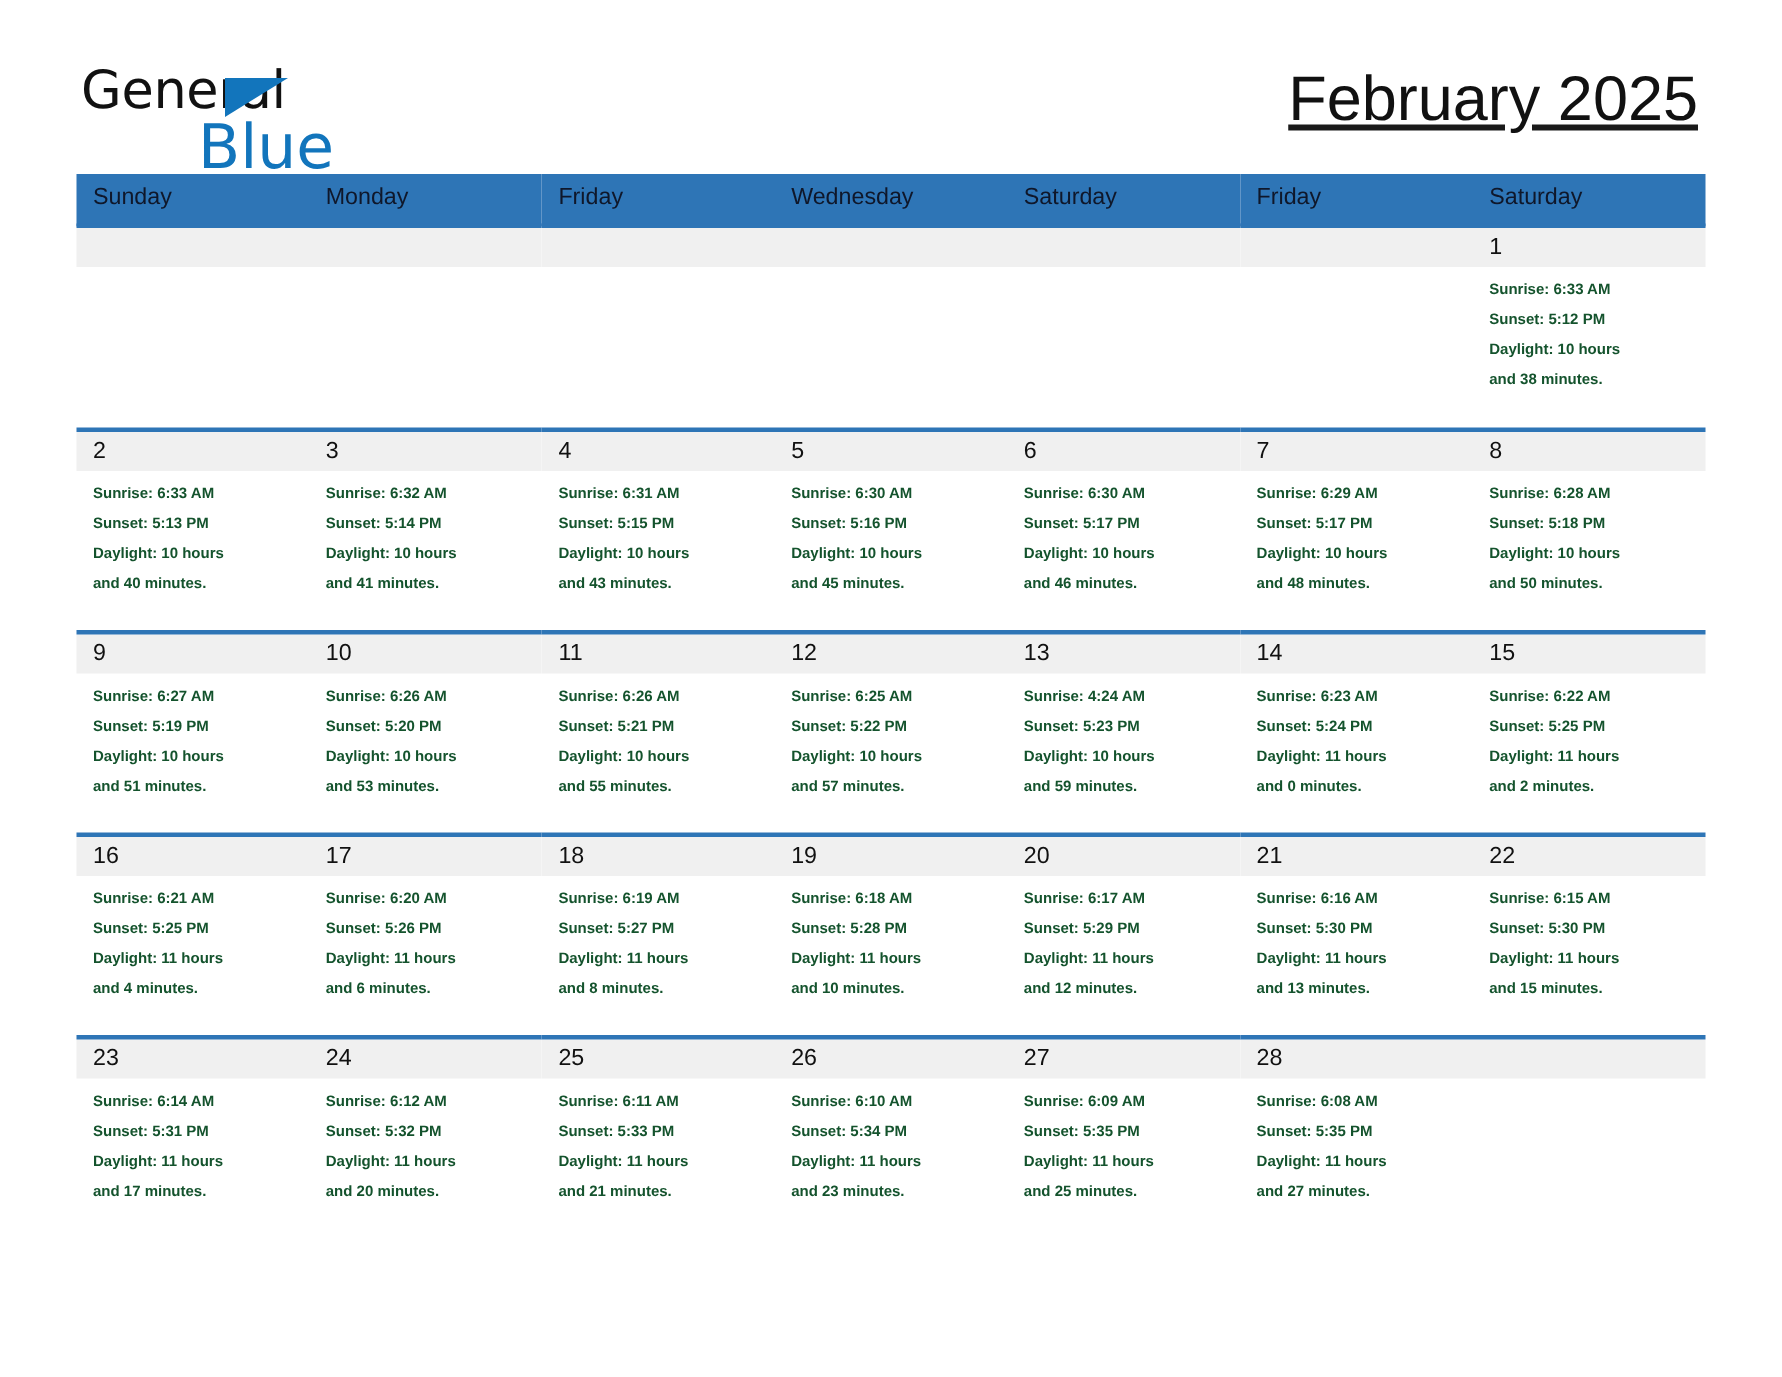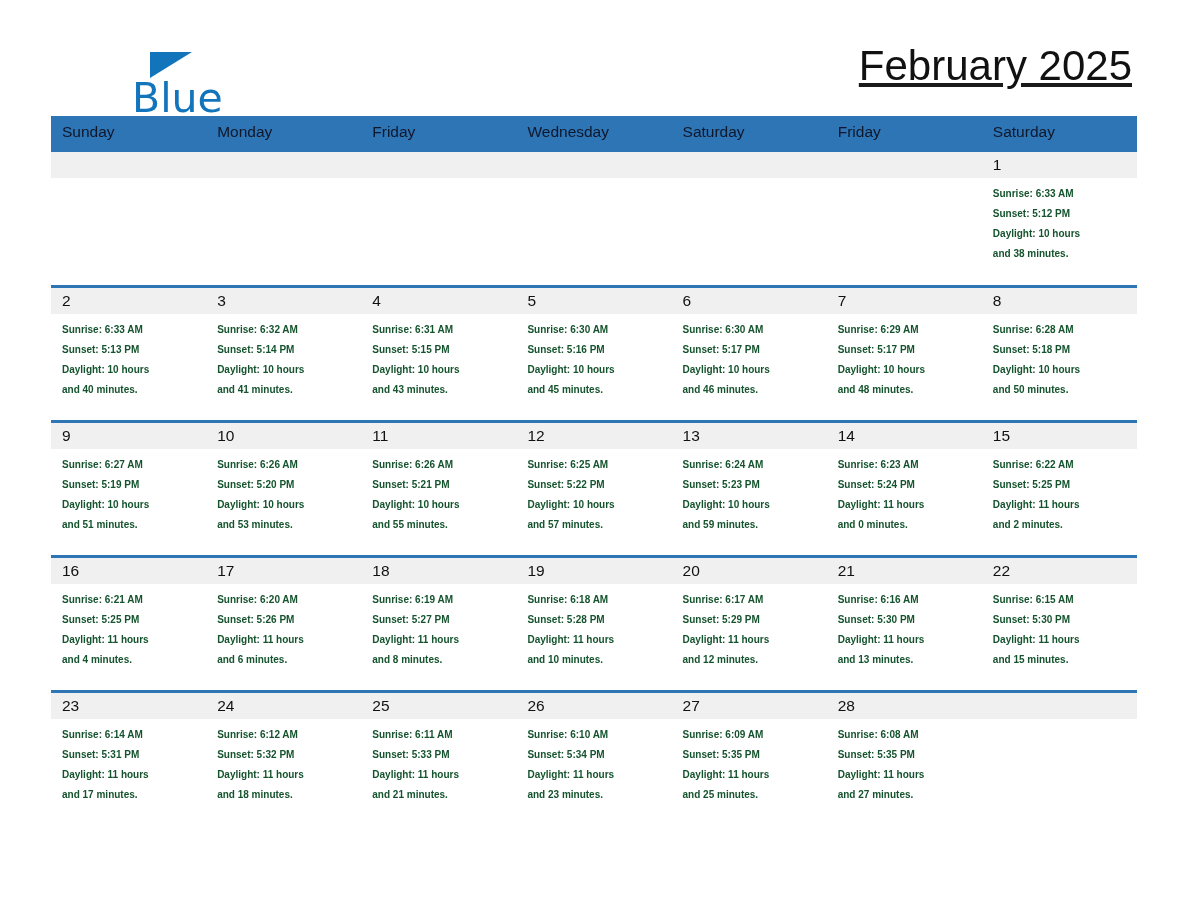--- a/index.html
+++ b/index.html
@@ -138,20 +138,21 @@
   td.blank { background: #ffffff; }
   td.blank .daynum { background: #f0f0f0; }
 </style>
 </head>
 <body>
 
 <div class="page">
 
   <div class="top-bar">
     <div class="brand">
+      <span class="brand-general">General</span>
       <span class="brand-triangle"></span>
       <span class="brand-blue">Blue</span>
     </div>
     <div class="title-block">
       <h1 class="cal-title">February 2025</h1>
     </div>
   </div>
 
   <div class="cal-wrap">
     <table class="calendar">
@@ -294,21 +295,21 @@
               <div class="details">
                 <div>Sunrise: 6:25 AM</div>
                 <div>Sunset: 5:22 PM</div>
                 <div>Daylight: 10 hours</div>
                 <div>and 57 minutes.</div>
               </div>
             </td>
             <td class="">
               <div class="daynum">13</div>
               <div class="details">
-                <div>Sunrise: 6:24 AM</div>
+                <div>Sunrise: 4:24 AM</div>
                 <div>Sunset: 5:23 PM</div>
                 <div>Daylight: 10 hours</div>
                 <div>and 59 minutes.</div>
               </div>
             </td>
             <td class="">
               <div class="daynum">14</div>
               <div class="details">
                 <div>Sunrise: 6:23 AM</div>
                 <div>Sunset: 5:24 PM</div>
@@ -400,21 +401,21 @@
                 <div>Daylight: 11 hours</div>
                 <div>and 17 minutes.</div>
               </div>
             </td>
             <td class="">
               <div class="daynum">24</div>
               <div class="details">
                 <div>Sunrise: 6:12 AM</div>
                 <div>Sunset: 5:32 PM</div>
                 <div>Daylight: 11 hours</div>
-                <div>and 18 minutes.</div>
+                <div>and 20 minutes.</div>
               </div>
             </td>
             <td class="">
               <div class="daynum">25</div>
               <div class="details">
                 <div>Sunrise: 6:11 AM</div>
                 <div>Sunset: 5:33 PM</div>
                 <div>Daylight: 11 hours</div>
                 <div>and 21 minutes.</div>
               </div>

